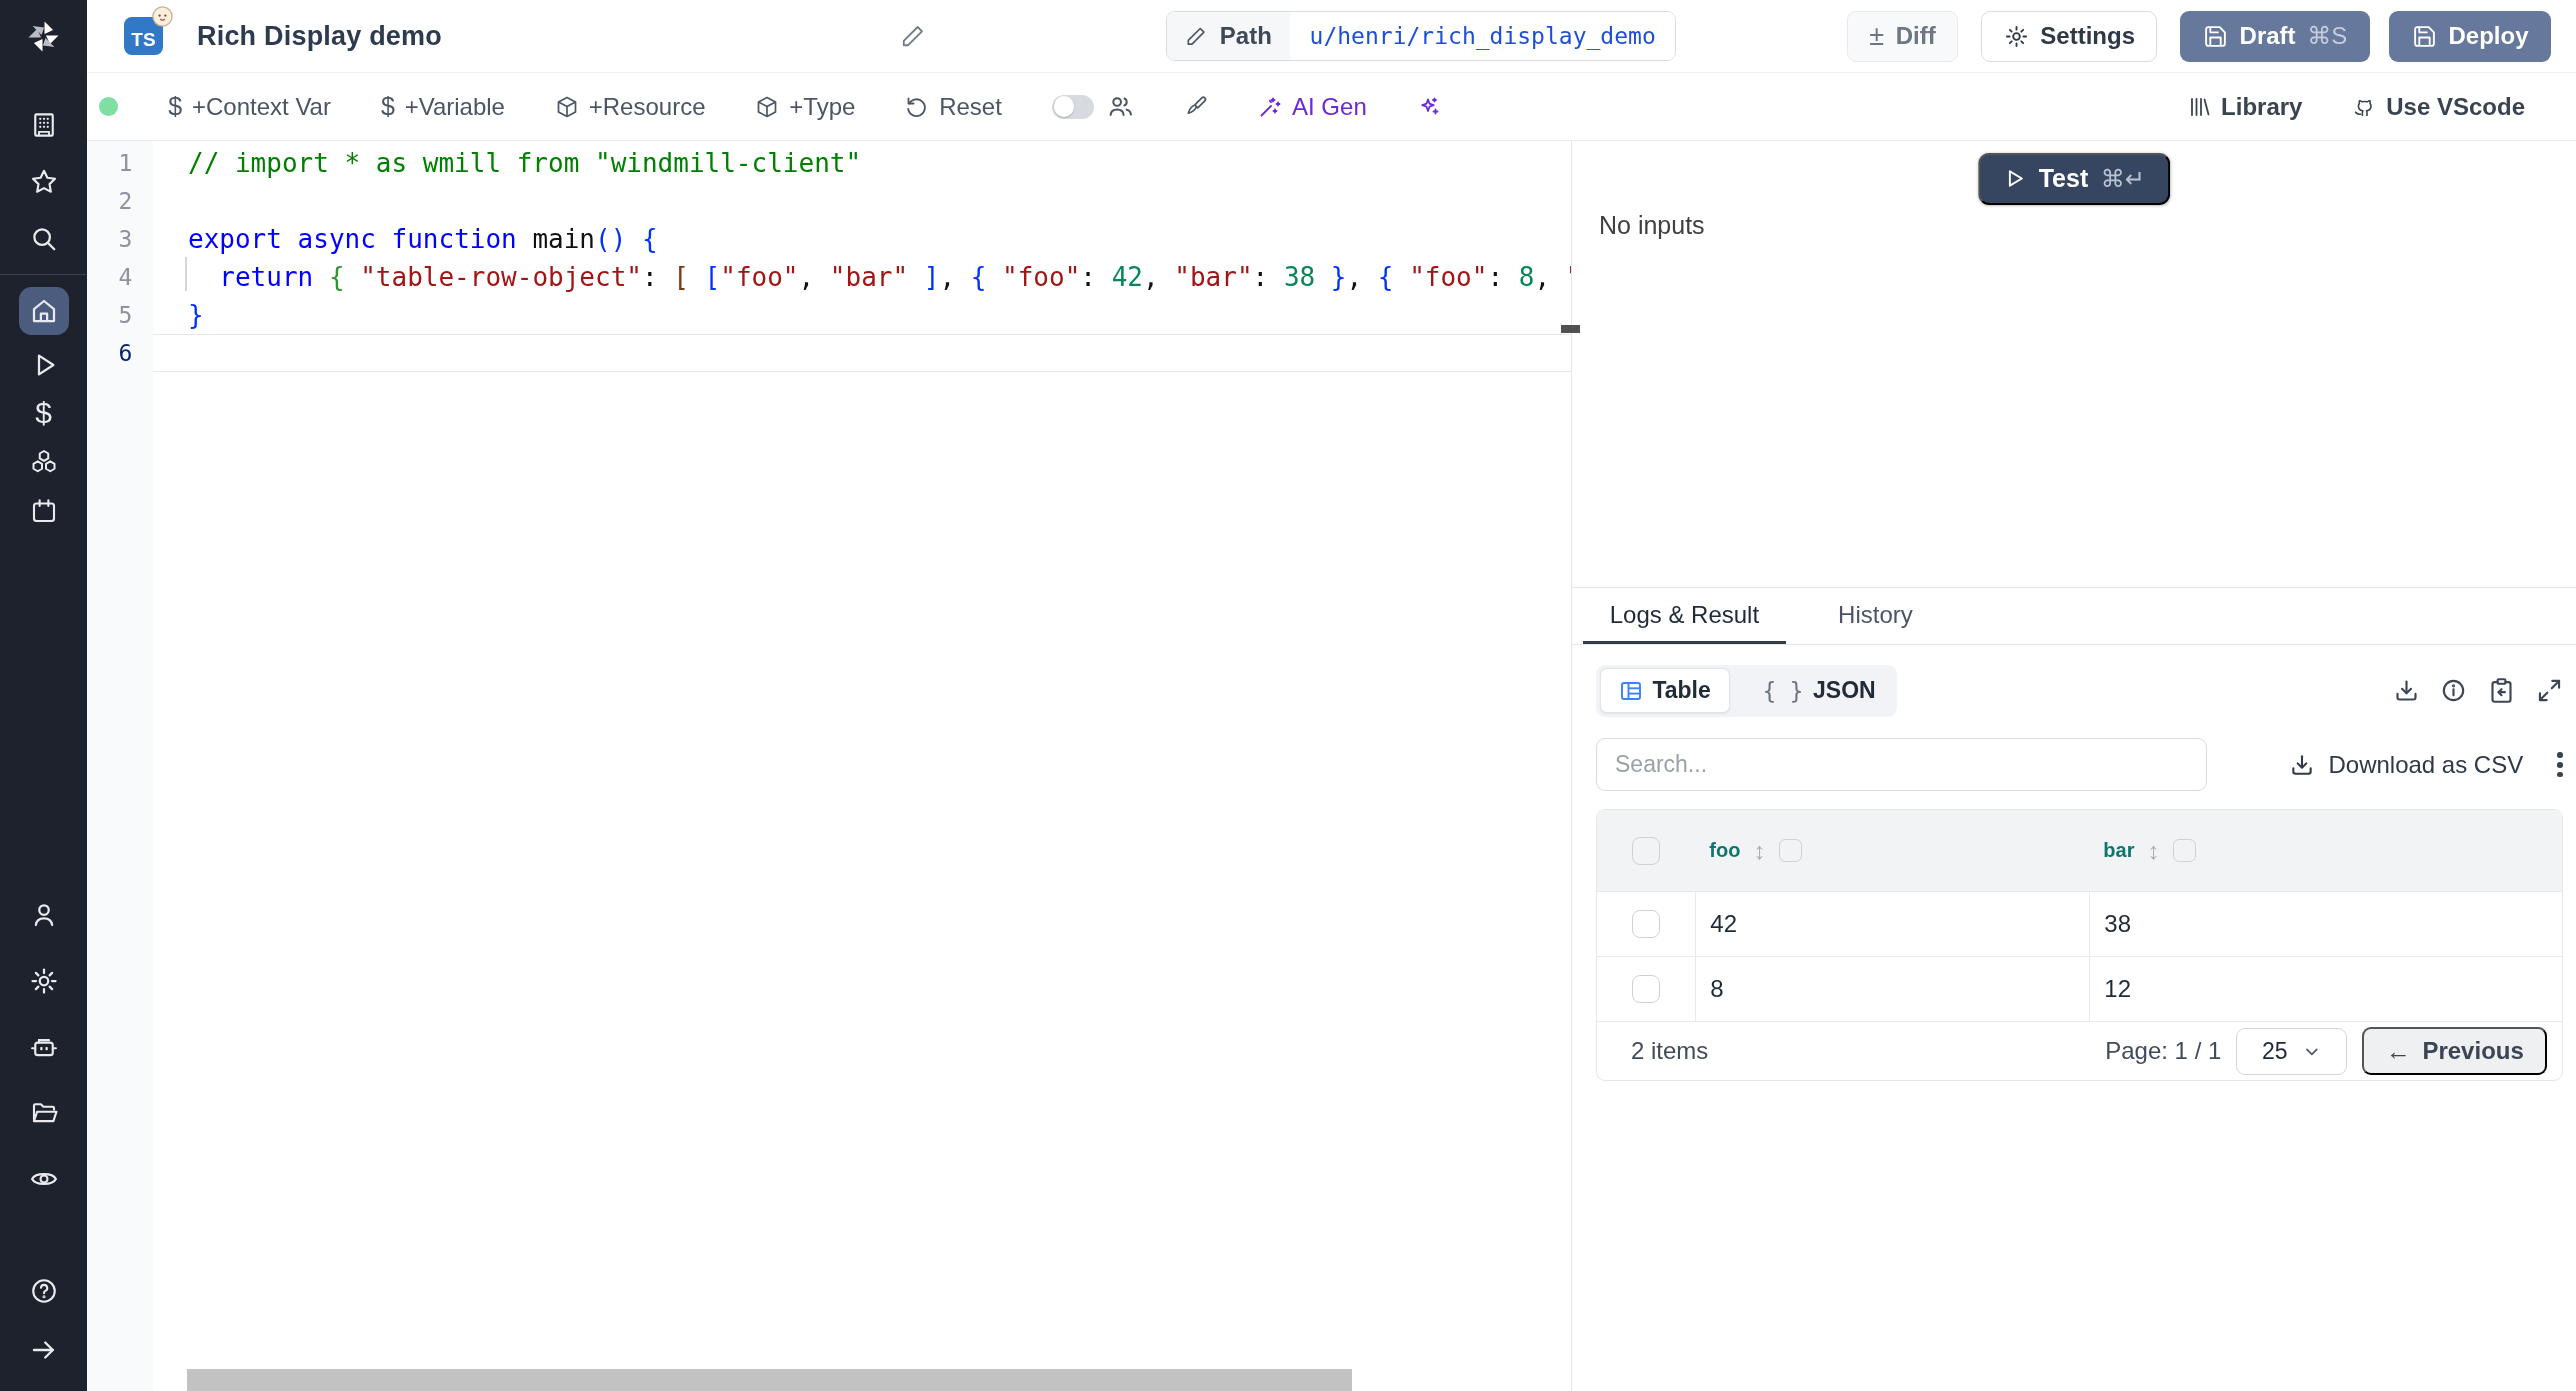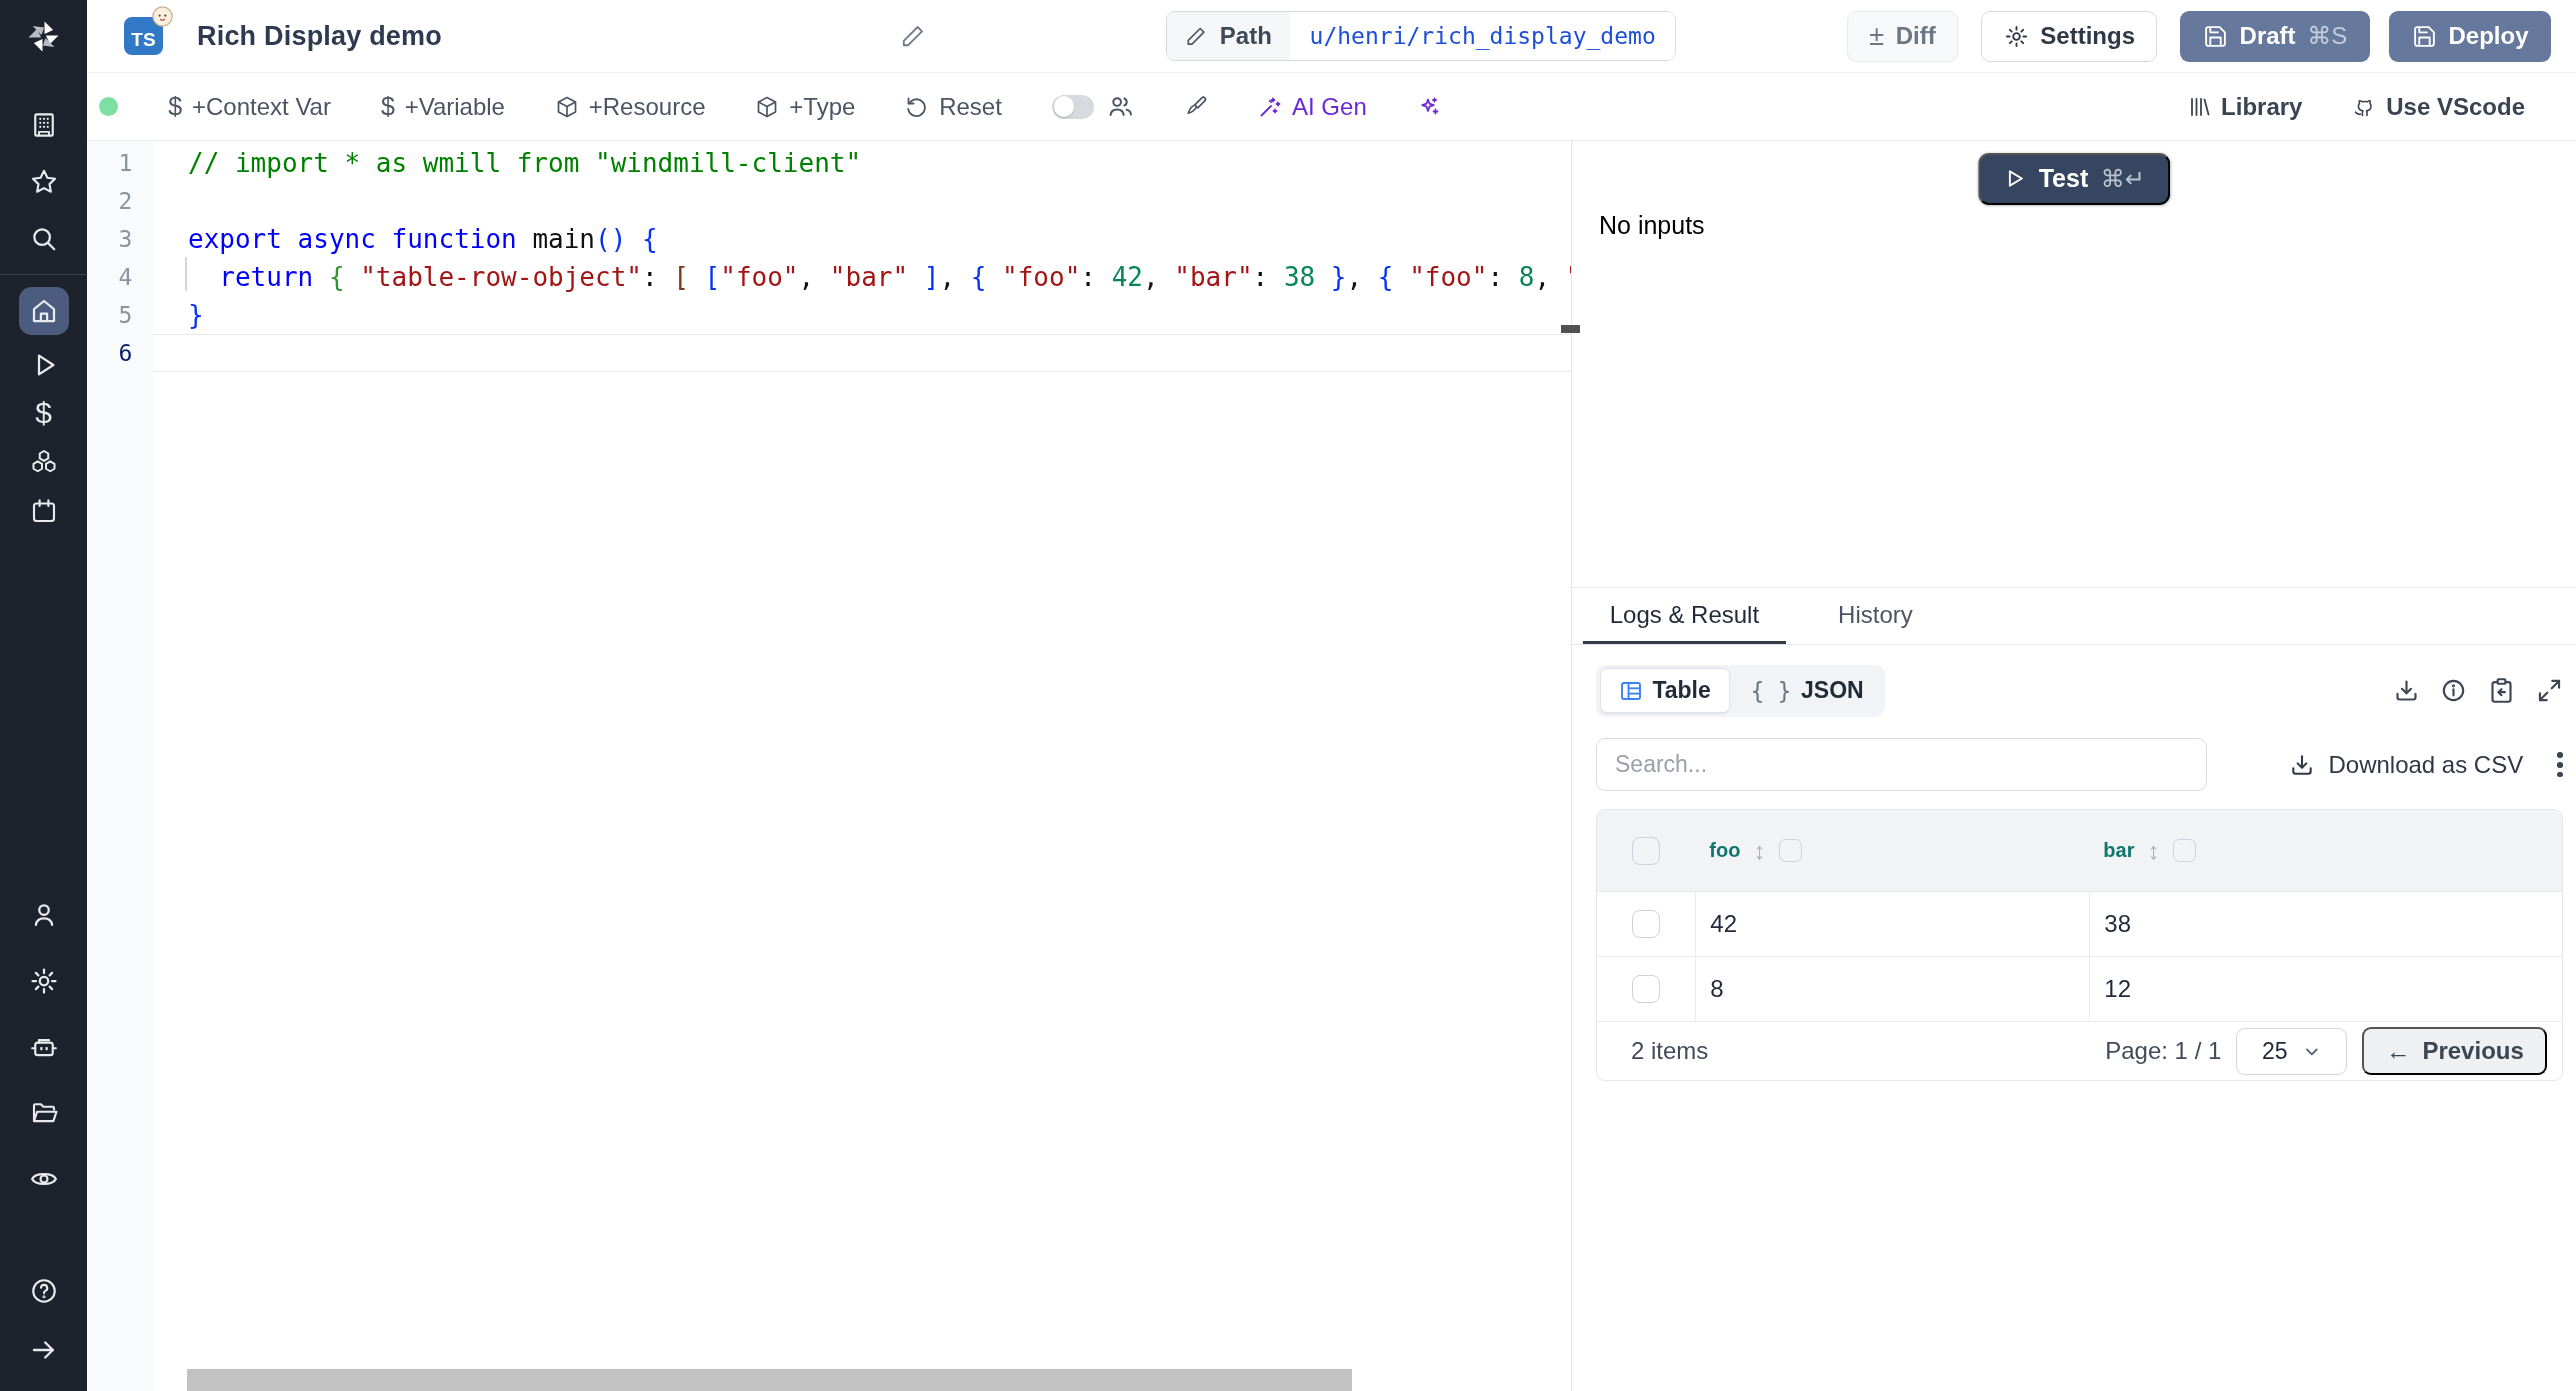--- a/index.html
+++ b/index.html
@@ -78,27 +78,27 @@
   .ruler-mark { position:absolute; left:1474px; top:184px; width:19px; height:8px; background:#515151; z-index:3; }
 
   
   .rpanel { flex:1; display:flex; flex-direction:column; min-width:0; background:#fff; }
   .run-section { height:447px; position:relative; border-bottom:0.9px solid #e3e6ea; flex-shrink:0; }
   .test-btn { position:absolute; top:11.6px; left:50%; transform:translateX(-50%);
     background:#364560; color:#fff; height:52px; padding:0 23px; border-radius:11px;
     display:flex; align-items:center; gap:12.5px; font-size:25px; font-weight:700; cursor:pointer;
     box-shadow:0 0.9px 2.7px rgba(0,0,0,.25); }
   .test-kbd { color:#b9c2d0; font-weight:400; font-size:24px; }
-  .no-inputs { position:absolute; left:27px; top:70px; font-size:25px; color:#000000; }
+  .no-inputs { position:absolute; left:27px; top:70px; font-size:25px; color:#404040; }
   .tabbar { height:57px; display:flex; align-items:stretch; padding-left:10.7px; gap:25px; border-bottom:0.9px solid #e3e6ea; flex-shrink:0; }
   .rtab { display:flex; align-items:center; padding:0 27px; font-size:24px; color:#4b5563; cursor:pointer; border-bottom:3.6px solid transparent; }
   .rtab.active { color:#1f2937; font-weight:500; border-bottom-color:#333b49; }
   .result-body { padding:19.7px 13.4px 0 24px; }
   .seg-row { display:flex; align-items:center; justify-content:space-between; }
-  .seg { background:#f1f3f6; border-radius:9px; padding:3.6px; display:flex; gap:3px; }
+  .seg { background:#f1f3f6; border-radius:9px; padding:3.6px; display:flex; gap:15px; }
   .seg-opt { height:45px; display:flex; align-items:center; gap:9.8px; padding:0 18px; font-size:23px; font-weight:700; color:#222b38; border-radius:7.2px; cursor:pointer; }
   .seg-opt.active { background:#fff; border:0.9px solid #e0e4e8; box-shadow:0 0.9px 1.8px rgba(0,0,0,.07); }
   .braces { color:#6b7280; font-weight:400; font-size:22.4px; font-family:"DejaVu Sans Mono", monospace; }
   .res-icons { display:flex; align-items:center; gap:20.6px; color:#3d4654; }
   .res-icons .ric { cursor:pointer; display:flex; }
   .search-row { margin-top:21.5px; display:flex; align-items:center; }
   .search-input { width:611px; height:53px; border:1.3px solid #d8dce1; border-radius:9px; padding:0 18px;
     font-size:23px; color:#1f2937; outline:none; font-family:"Liberation Sans", sans-serif; }
   .search-input::placeholder { color:#9aa1ab; }
   .csv-group { margin-left:auto; display:flex; align-items:center; gap:13.4px; color:#2f3846; font-size:24px; font-weight:500; cursor:pointer; }

